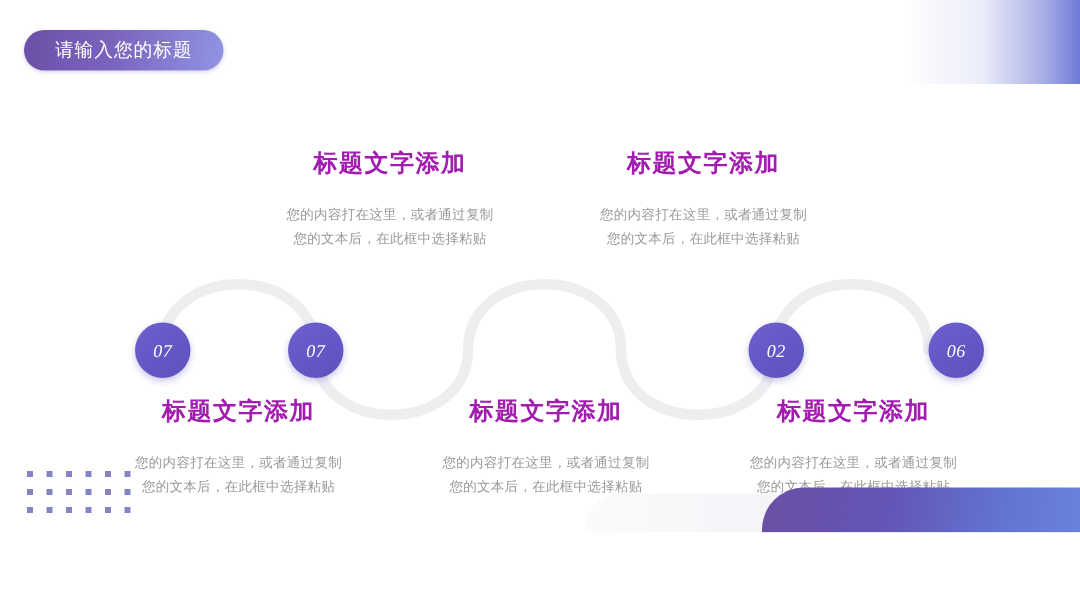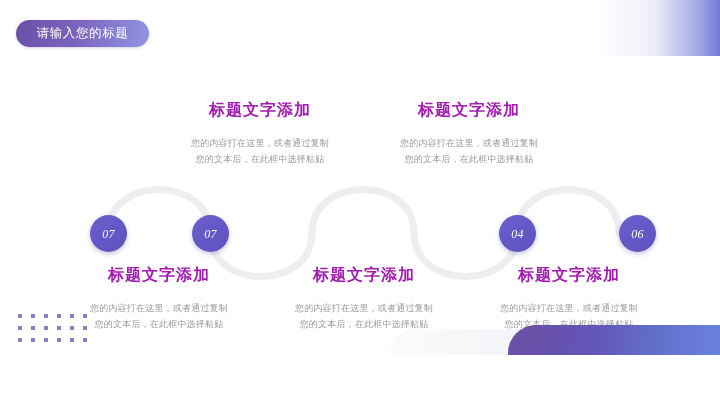--- a/index.html
+++ b/index.html
@@ -165,21 +165,21 @@
              C 517 175, 619 175, 619 233" fill="none" stroke="#eeeef1" stroke-width="7" stroke-linecap="round"></path>
   </svg>
 
   <div class="node-circle" style="left:90px; top:215px;">
     <span class="node-num">07</span>
   </div>
   <div class="node-circle" style="left:192px; top:215px;">
     <span class="node-num">07</span>
   </div>
   <div class="node-circle" style="left:499px; top:215px;">
-    <span class="node-num">04</span>
+    <span class="node-num">02</span>
   </div>
   <div class="node-circle" style="left:619px; top:215px;">
     <span class="node-num">06</span>
   </div>
 
   <div class="text-block" style="left:155px; top:100px;">
     <div class="tb-title">标题文字添加</div>
     <div class="tb-body">
       <span>您的内容打在这里，或者通过复制</span>
       <span>您的文本后，在此框中选择粘贴</span>

